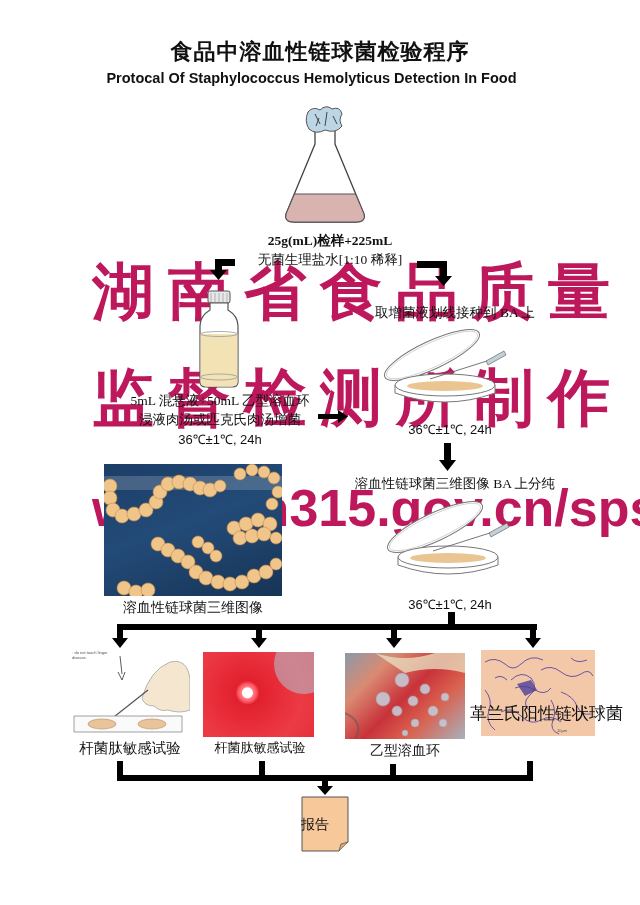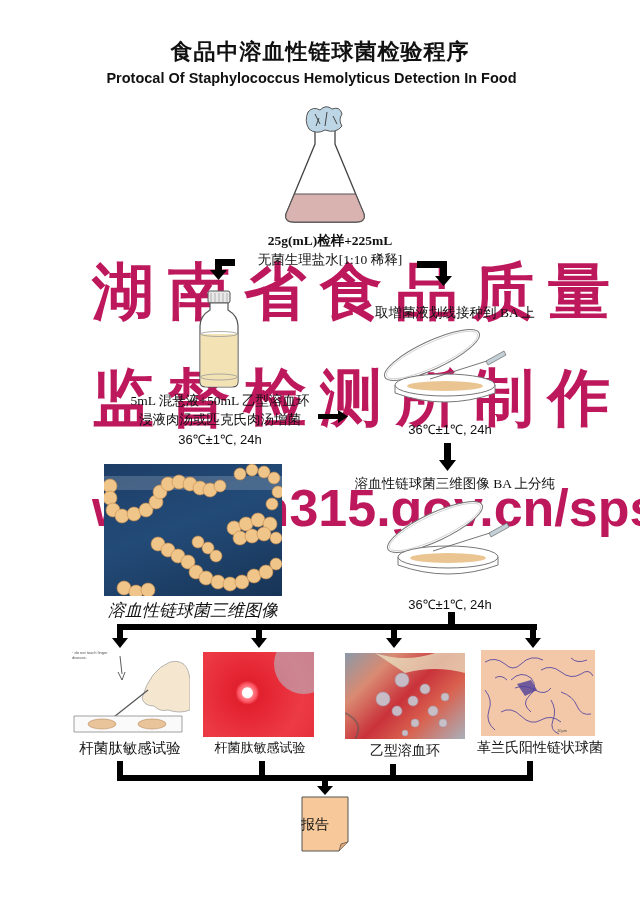--- a/index.html
+++ b/index.html
@@ -141,21 +141,21 @@
         <circle cx="172" cy="100" r="6"></circle>
       <circle cx="94" cy="78" r="6"></circle>
         <circle cx="104" cy="84" r="6"></circle>
         <circle cx="112" cy="92" r="6"></circle>
       <circle cx="20" cy="124" r="7"></circle>
         <circle cx="32" cy="128" r="7"></circle>
         <circle cx="44" cy="126" r="7"></circle>
     </g>
   </svg>
 </div>
-<div class="abs lbl" style="left:104px; width:178px; top:599px; font-size:17px;font-style:italic;">溶血性链球菌三维图像</div>
+<div class="abs lbl" style="left:104px; width:178px; top:599px; font-size:14px;">溶血性链球菌三维图像</div>
 
 <div class="bar" style="left:448px; top:612px; width:7px; height:16px;"></div>
 <div class="bar" style="left:117px; top:624px; width:420px; height:6px;"></div>
 <div class="bar" style="left:117px; top:624px; width:6px; height:16px;"></div>
 <div class="bar" style="left:256px; top:624px; width:6px; height:16px;"></div>
 <div class="bar" style="left:391px; top:624px; width:6px; height:16px;"></div>
 <div class="bar" style="left:530px; top:624px; width:6px; height:16px;"></div>
 <svg style="left:112px; top:638px;" width="16" height="10">
     <polygon points="0,0 16,0 8,10" fill="#000"></polygon>
   </svg>
@@ -219,21 +219,21 @@
       <path d="M20 62 Q30 56 40 66 Q50 76 60 70 Q70 64 80 72"></path>
       <path d="M80 42 Q92 46 96 56 Q100 66 110 64"></path>
       <path d="M70 50 Q76 60 72 70 Q68 80 78 84"></path>
       <path d="M90 8 Q96 14 106 10"></path>
       <path d="M14 28 Q20 24 26 30"></path>
     </g>
     <path d="M36 34 L50 30 L56 40 L44 46 Z" fill="#4f3f98" opacity="0.8"></path>
     <text x="76" y="82" font-size="4" fill="#555" font-family="Liberation Sans, sans-serif">10μm</text>
   </svg>
 </div>
-<div class="abs lbl" style="left:470px; width:140px; top:739px; font-size:14px;">革兰氏阳性链状球菌</div>
+<div class="abs lbl" style="left:470px; width:140px; top:702px; font-size:17px;">革兰氏阳性链状球菌</div>
 
 <div class="bar" style="left:117px; top:761px; width:6px; height:16px;"></div>
 <div class="bar" style="left:259px; top:761px; width:6px; height:16px;"></div>
 <div class="bar" style="left:390px; top:764px; width:6px; height:13px;"></div>
 <div class="bar" style="left:527px; top:761px; width:6px; height:16px;"></div>
 <div class="bar" style="left:117px; top:775px; width:416px; height:6px;"></div>
 <div class="bar" style="left:322px; top:779px; width:6px; height:8px;"></div>
 <svg style="left:317px; top:786px;" width="16" height="9">
     <polygon points="0,0 16,0 8,9" fill="#000"></polygon>
   </svg>

